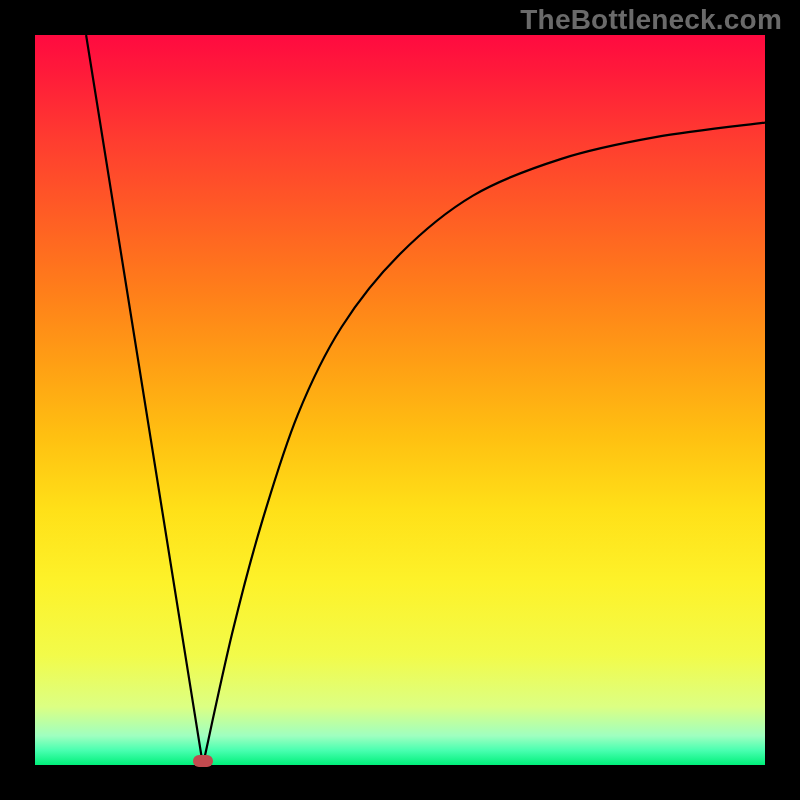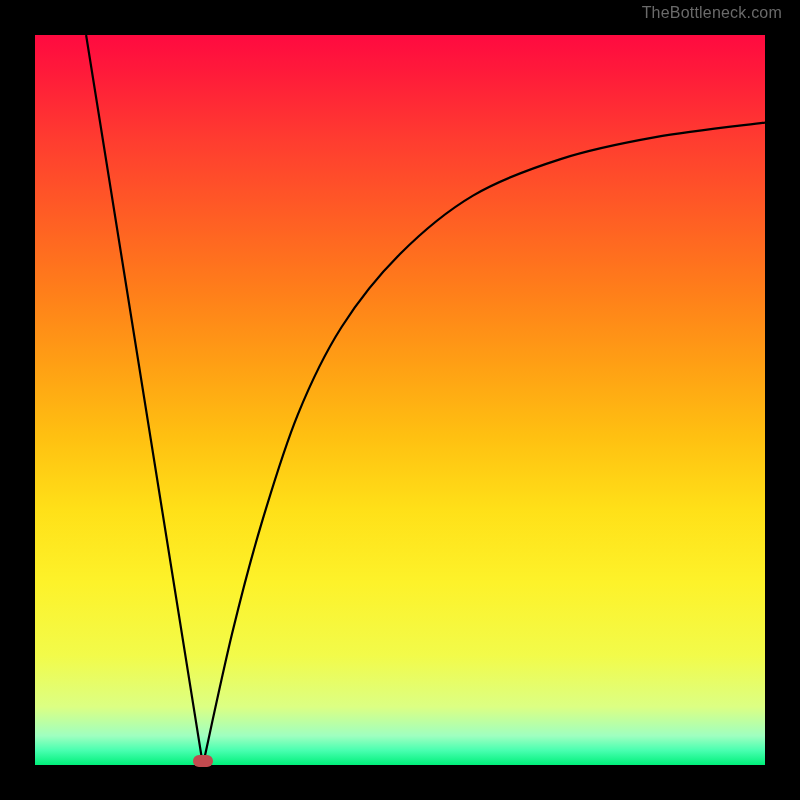--- a/index.html
+++ b/index.html
@@ -15,22 +15,22 @@
     position: relative;
     width: 800px;
     height: 800px;
     background: #000;
   }
   .watermark {
     position: absolute;
     top: 4px;
     right: 18px;
     color: #6a6a6a;
-    font-size: 16px;
-    font-weight: 400;
+    font-size: 28px;
+    font-weight: 700;
     letter-spacing: 0.2px;
     font-family: Arial, Helvetica, sans-serif;
     z-index: 10;
   }
   .plot-bg {
     position: absolute;
     left: 35px;
     top: 35px;
     width: 730px;
     height: 730px;

